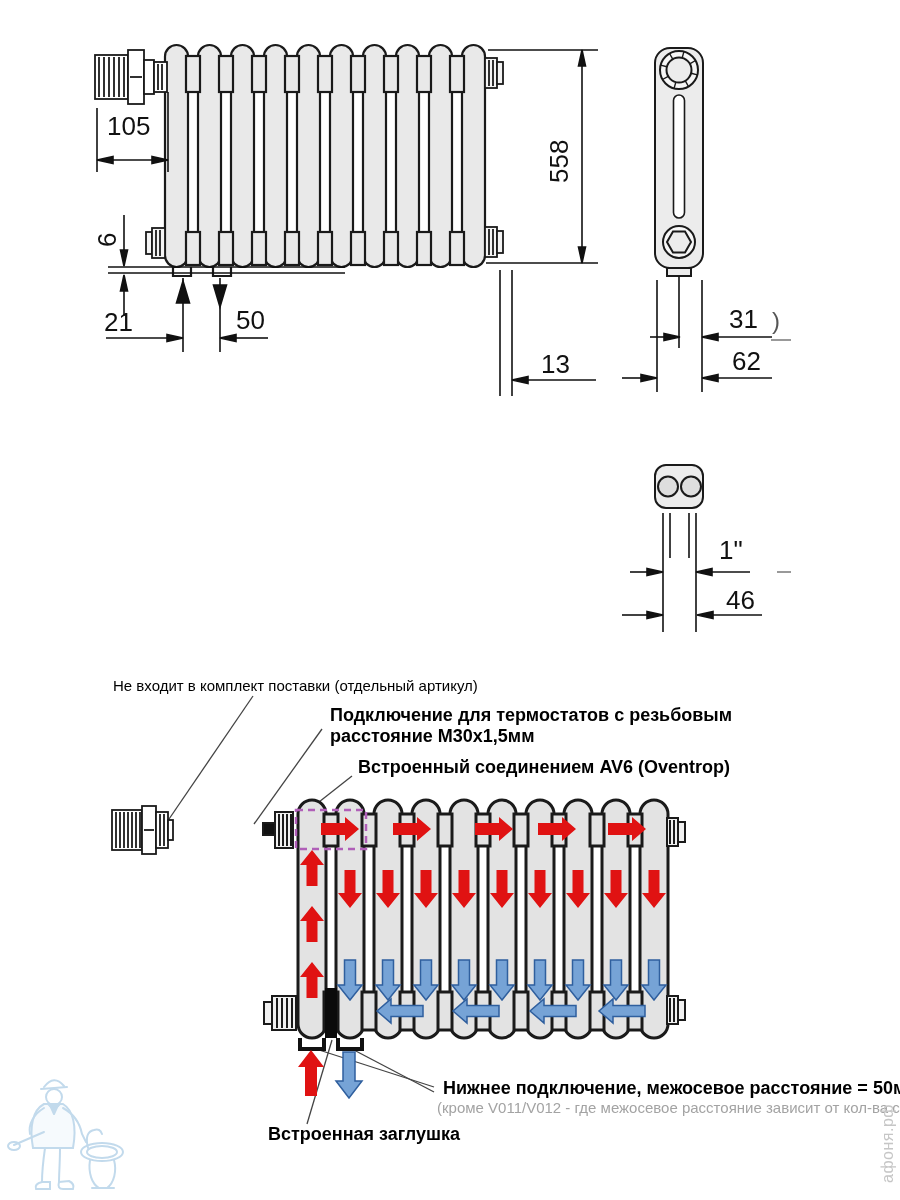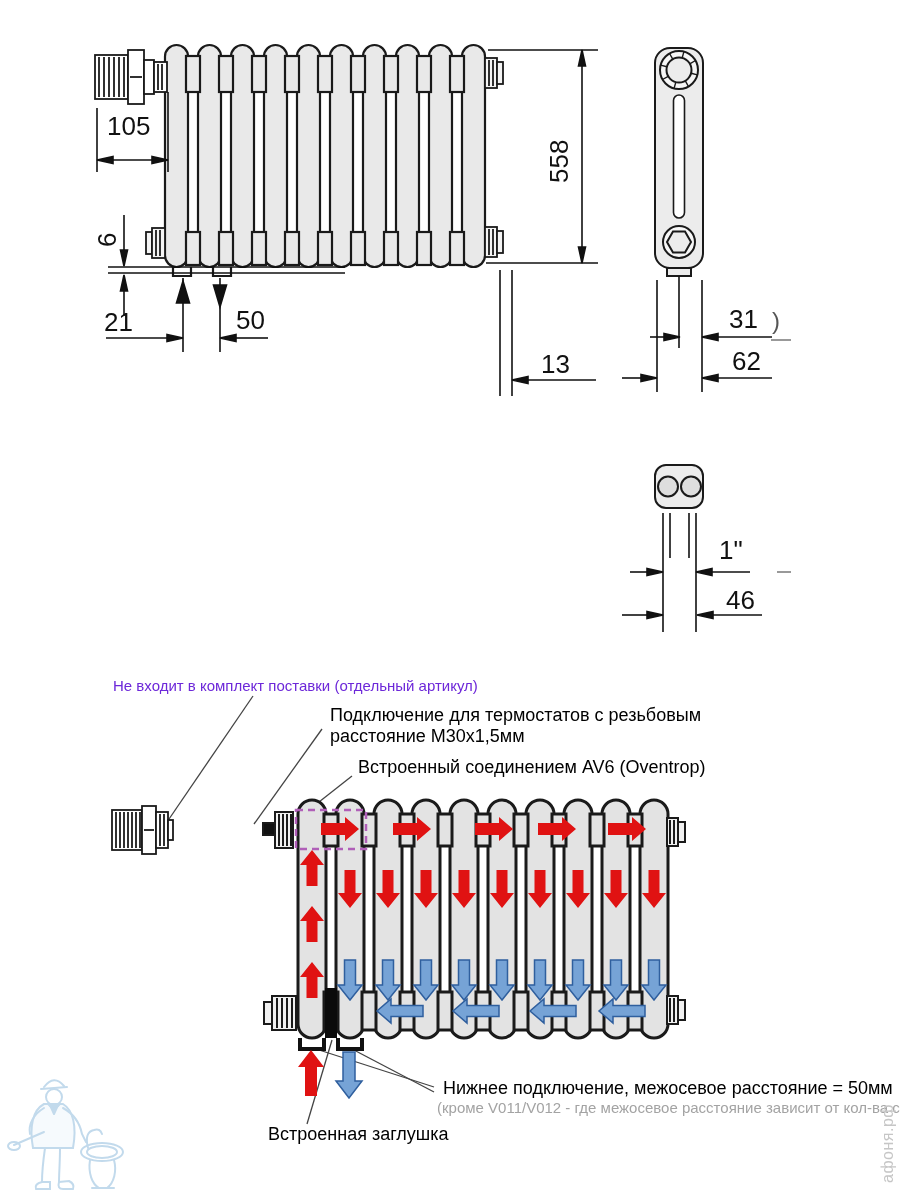--- a/index.html
+++ b/index.html
@@ -2,23 +2,23 @@
 <html><head>
 <meta charset="utf-8">
 <style>
   html,body{margin:0;padding:0;background:#fff;}
   .stage{position:relative;width:900px;height:1200px;background:#ffffff;overflow:hidden;
          font-family:"Liberation Sans",sans-serif;}
   .stage svg{position:absolute;left:0;top:0;}
   .txt{position:absolute;white-space:nowrap;color:#111;}
   .dim{font-size:26px;line-height:1;}
   .rot{transform:rotate(-90deg);transform-origin:top left;}
-  .annb{font-size:18px;font-weight:400;color:#000;line-height:1.15;}
+  .annb{font-size:18px;font-weight:700;color:#000;line-height:1.15;}
   .annb17{font-size:17px;font-weight:700;color:#000;line-height:1.15;}
-  .annred{font-size:15px;color:#6d28d9;}
+  .annred{font-size:15px;color:#000000;}
   .anngray{font-size:15px;color:#a3a3a3;}
   .paren{font-size:24px;color:#555;}
   .wm{font-size:16px;color:#c6c6c6;letter-spacing:.5px;}
 </style>
 </head>
 <body>
 
 <div class="stage">
 
 <svg width="900" height="1200" viewBox="0 0 900 1200">

